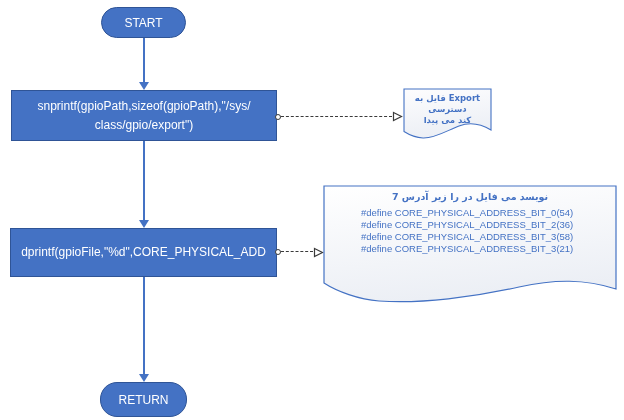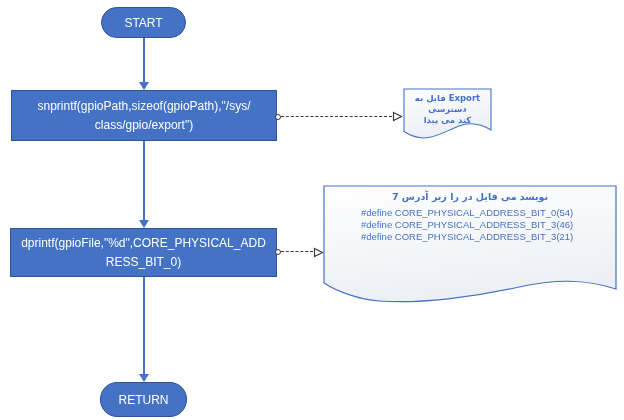--- a/index.html
+++ b/index.html
@@ -89,21 +89,20 @@
       <div>پیدا‎ می‎ کند‎</div>
     </div>
   </div>
 
   <div class="vline" style="left:143.25px;top:141px;height:79px;"></div>
   <div class="arrowhead-down" style="left:139px;top:219.5px;"></div>
 
   <div class="process" style="left:10px;top:228px;width:267px;height:49px;">
     <div>
       <div>dprintf(gpioFile,"%d",CORE_PHYSICAL_ADD</div>
-      <div>RESS_BIT_0)</div>
     </div>
   </div>
 
   <div class="dot" style="left:275px;top:249px;"></div>
   <div class="dashline" style="left:281px;top:251.2px;width:32px;"></div>
   <svg class="openhead" style="left:313px;top:246.5px;" width="11" height="11" viewBox="0 0 11 11">
     <path d="M1.5,1.5 L9.5,5.5 L1.5,9.5 Z" fill="#ffffff" stroke="var(--dashed-line,#3A3A3A)" stroke-width="1.2"></path>
   </svg>
 
   <div class="doc" style="left:323px;top:185px;width:294px;height:125px;">
@@ -117,22 +116,26 @@
       <path d="M1,1 L293,1 L293,104 C262,94 232,94 196,102 C152,112 98,119 56,116 C36,114.5 14,106.5 1,98 Z" fill="url(#gradB)" stroke="var(--doc-border,#4472C4)" stroke-width="1.2"></path>
     </svg>
     <div class="doctext big">
       <div class="doc-header">7 آدرس‎ زیر‎ را‎ در‎ فایل‎ می‎ نویسد‎</div>
       <div class="defines">
         <div class="defrow">
           <span>#define CORE_PHYSICAL_ADDRESS_BIT_0</span>
           <span>(54)</span>
         </div>
         <div class="defrow">
+          <span>#define CORE_PHYSICAL_ADDRESS_BIT_2</span>
+          <span>(36)</span>
+        </div>
+        <div class="defrow">
           <span>#define CORE_PHYSICAL_ADDRESS_BIT_3</span>
-          <span>(46)</span>
+          <span>(58)</span>
         </div>
         <div class="defrow">
           <span>#define CORE_PHYSICAL_ADDRESS_BIT_3</span>
           <span>(21)</span>
         </div>
       </div>
     </div>
   </div>
 
   <div class="vline" style="left:143.25px;top:277px;height:97px;"></div>

